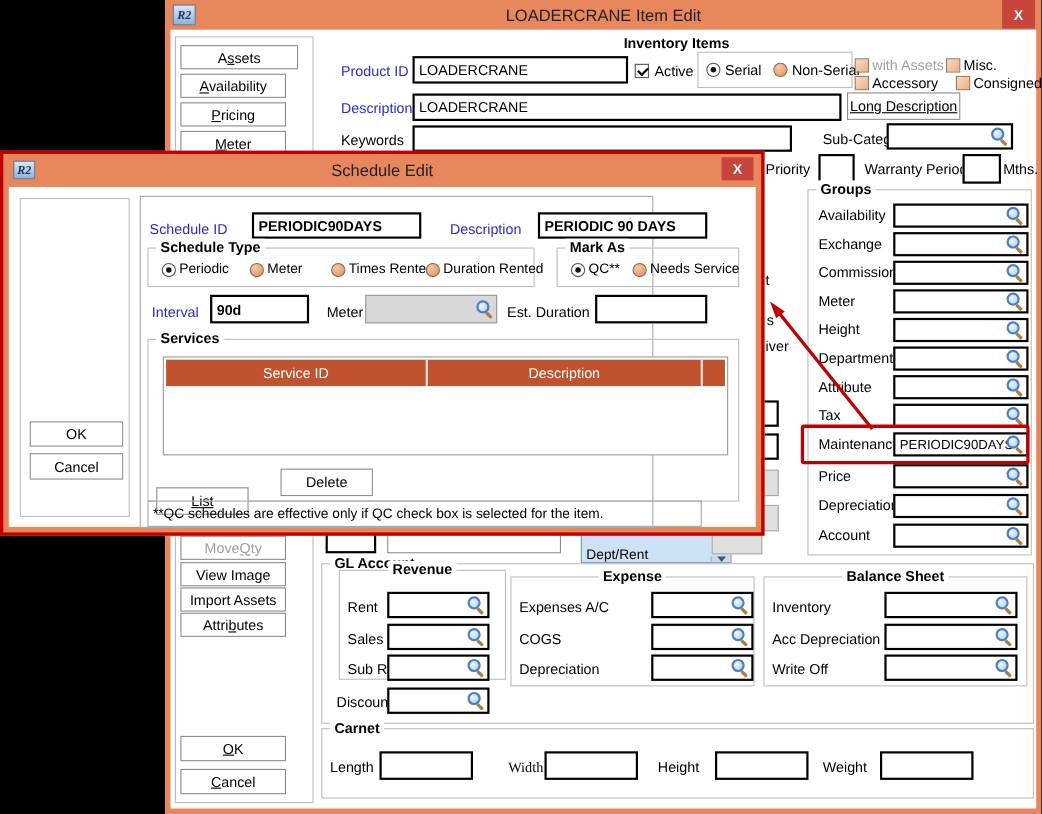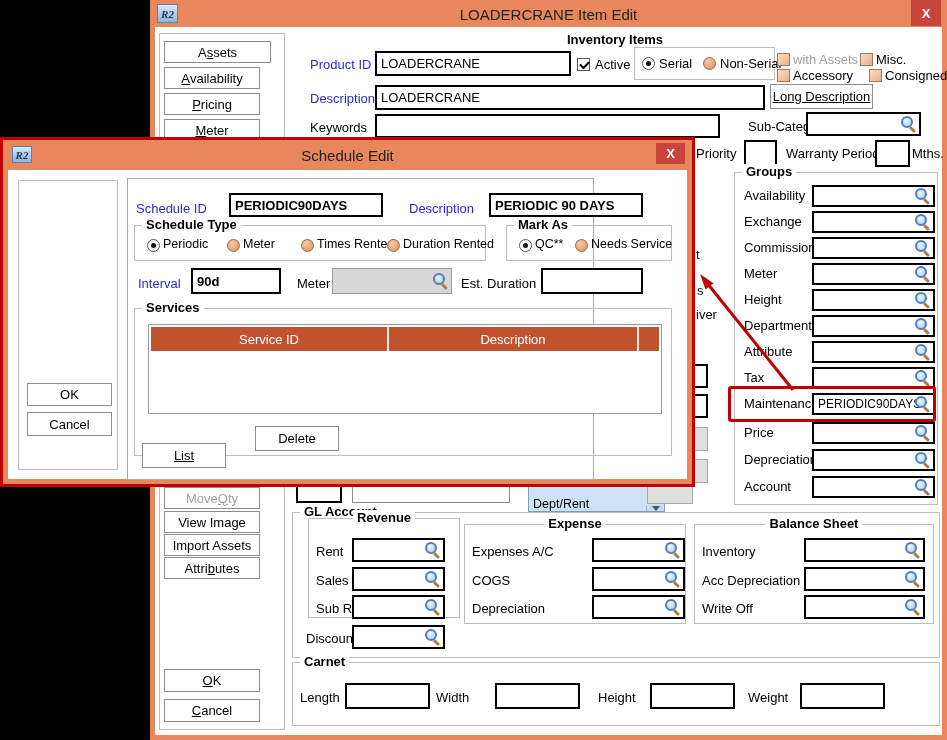--- a/index.html
+++ b/index.html
@@ -253,21 +253,21 @@
       <div class="lbl" style="left:547px;top:574px;">Write Off</div>
       <div class="fld has-mag" style="left:649px;top:568px;width:121px;height:24px;">
           <span class="mag"></span>
         </div>
 
       <div class="gbox" style="left:137px;top:635px;width:648px;height:64px;">
         <div class="gcap">Carnet</div>
       </div>
       <div class="lbl" style="left:145px;top:663px;">Length</div>
       <div class="fld" style="left:190px;top:656px;width:85px;height:26px;"></div>
-      <div class="lbl" style="left:281px;top:663px;">Width</div>
+      <div class="lbl" style="left:307px;top:663px;font-family:Liberation Serif, serif;">Width</div>
       <div class="fld" style="left:340px;top:656px;width:85px;height:26px;"></div>
       <div class="lbl" style="left:443px;top:663px;">Height</div>
       <div class="fld" style="left:495px;top:656px;width:85px;height:26px;"></div>
       <div class="lbl" style="left:593px;top:663px;">Weight</div>
       <div class="fld" style="left:645px;top:656px;width:85px;height:26px;"></div>
     </div>
   </div>
 
   <div class="abs" style="left:728px;top:386px;width:208px;height:36px;border:3px solid var(--annotation,#C00000);border-radius:3px;z-index:6;"></div>
   <svg class="abs" style="left:0;top:0;width:947px;height:740px;z-index:6;pointer-events:none;">
@@ -329,16 +329,17 @@
             <div class="abs" style="left:2px;top:2px;right:2px;height:24px;display:flex;">
               <div class="tbl-hdr-cell" style="width:238px;">Service ID</div>
               <div class="tbl-hdr-cell" style="width:250px;">Description</div>
               <div class="tbl-hdr-cell" style="flex:1;border-right:none;"></div>
             </div>
           </div>
           <div class="btn" style="left:7px;top:134px;width:84px;height:25px;text-decoration:underline;">List</div>
           <div class="btn" style="left:84px;top:117px;width:84px;height:25px;margin-left:36px;">Delete</div>
         </div>
 
+        <div class="abs" style="left:6px;top:276px;width:504px;height:24px;border:1px solid #a8a8a8;display:flex;align-items:center;padding-left:4px;font-size:12.5px;white-space:nowrap;overflow:hidden;">**QC schedules are effective only if QC check box is selected for the item.</div>
       </div>
     </div>
   </div>
 </div>
 
 </body></html>

